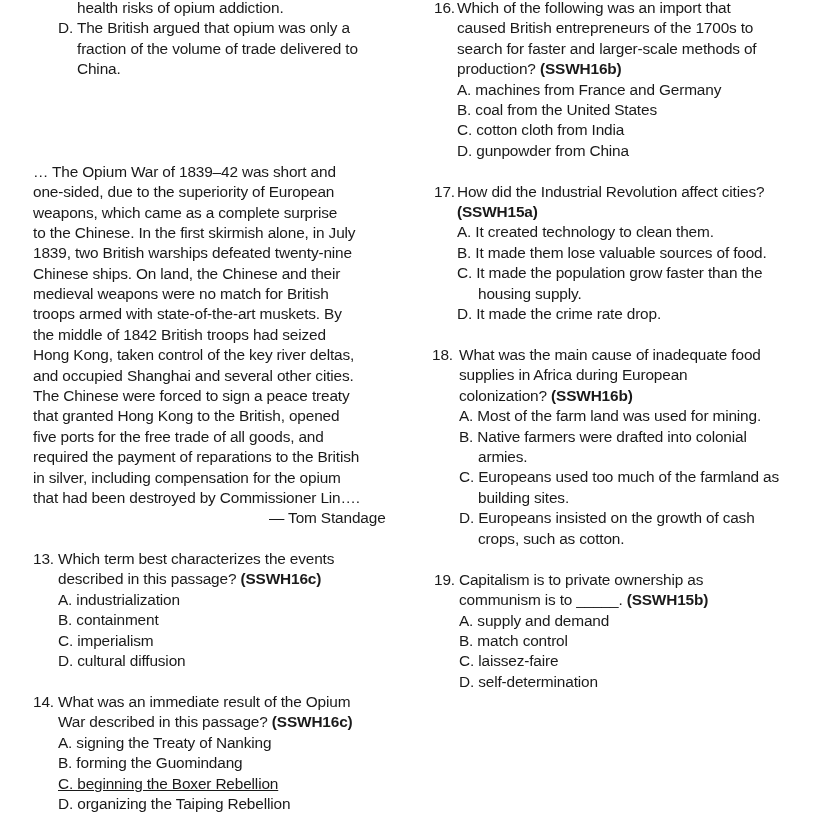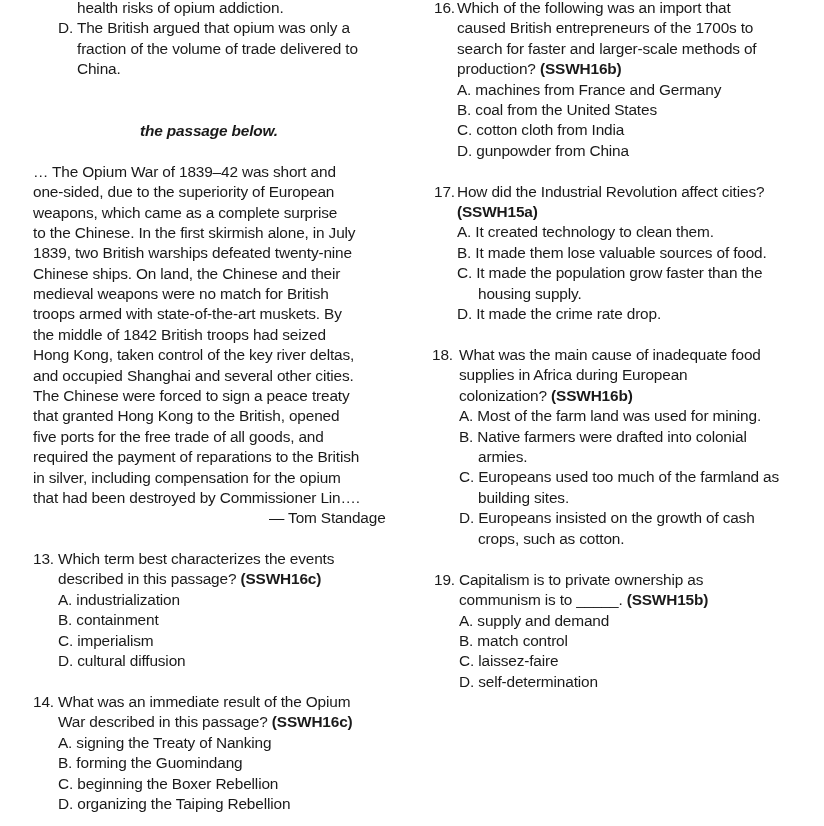--- a/index.html
+++ b/index.html
@@ -15,21 +15,20 @@
 </style>
 </head>
 <body>
 
 <div class="col-left">
   <div class="ln" style="left:77px; top:-2px;">health risks of opium addiction.</div>
   <div class="ln" style="left:58px; top:18px;">D. The British argued that opium was only a</div>
   <div class="ln" style="left:77px; top:39px;">fraction of the volume of trade delivered to</div>
   <div class="ln" style="left:77px; top:59px;">China.</div>
 
-  <div class="ln bi center" style="left:0; width:418px; top:121px;">the passage below.</div>
 
   <div>
     <div class="ln" style="left:33px; top:162px;">… The Opium War of 1839–42 was short and</div>
     <div class="ln" style="left:33px; top:182px;">one-sided, due to the superiority of European</div>
     <div class="ln" style="left:33px; top:203px;">weapons, which came as a complete surprise</div>
     <div class="ln" style="left:33px; top:223px;">to the Chinese. In the first skirmish alone, in July</div>
     <div class="ln" style="left:33px; top:243px;">1839, two British warships defeated twenty-nine</div>
     <div class="ln" style="left:33px; top:264px;">Chinese ships. On land, the Chinese and their</div>
     <div class="ln" style="left:33px; top:284px;">medieval weapons were no match for British</div>
     <div class="ln" style="left:33px; top:304px;">troops armed with state-of-the-art muskets. By</div>
@@ -54,21 +53,21 @@
     <div class="ln" style="left:58px; top:631px;">C. imperialism</div>
     <div class="ln" style="left:58px; top:651px;">D. cultural diffusion</div>
   </div>
 
   <div>
     <div class="ln" style="left:33px; top:692px;">14.</div>
     <div class="ln" style="left:58px; top:692px;">What was an immediate result of the Opium</div>
     <div class="ln" style="left:58px; top:712px;"><span>War described in this passage?</span> <span class="b">(SSWH16c)</span></div>
     <div class="ln" style="left:58px; top:733px;">A. signing the Treaty of Nanking</div>
     <div class="ln" style="left:58px; top:753px;">B. forming the Guomindang</div>
-    <div class="ln" style="left:58px; top:774px;">C. beginning the Boxer Rebellion</div>
+    <div class="ln" style="left:58px; top:774px;text-decoration:underline;">C. beginning the Boxer Rebellion</div>
     <div class="ln" style="left:58px; top:794px;">D. organizing the Taiping Rebellion</div>
   </div>
 </div>
 
 <div class="col-right">
 
   <div>
     <div class="ln" style="left:22px; top:-2px;">16.</div>
     <div class="ln" style="left:45px; top:-2px;">Which of the following was an import that</div>
     <div class="ln" style="left:45px; top:18px;">caused British entrepreneurs of the 1700s to</div>

